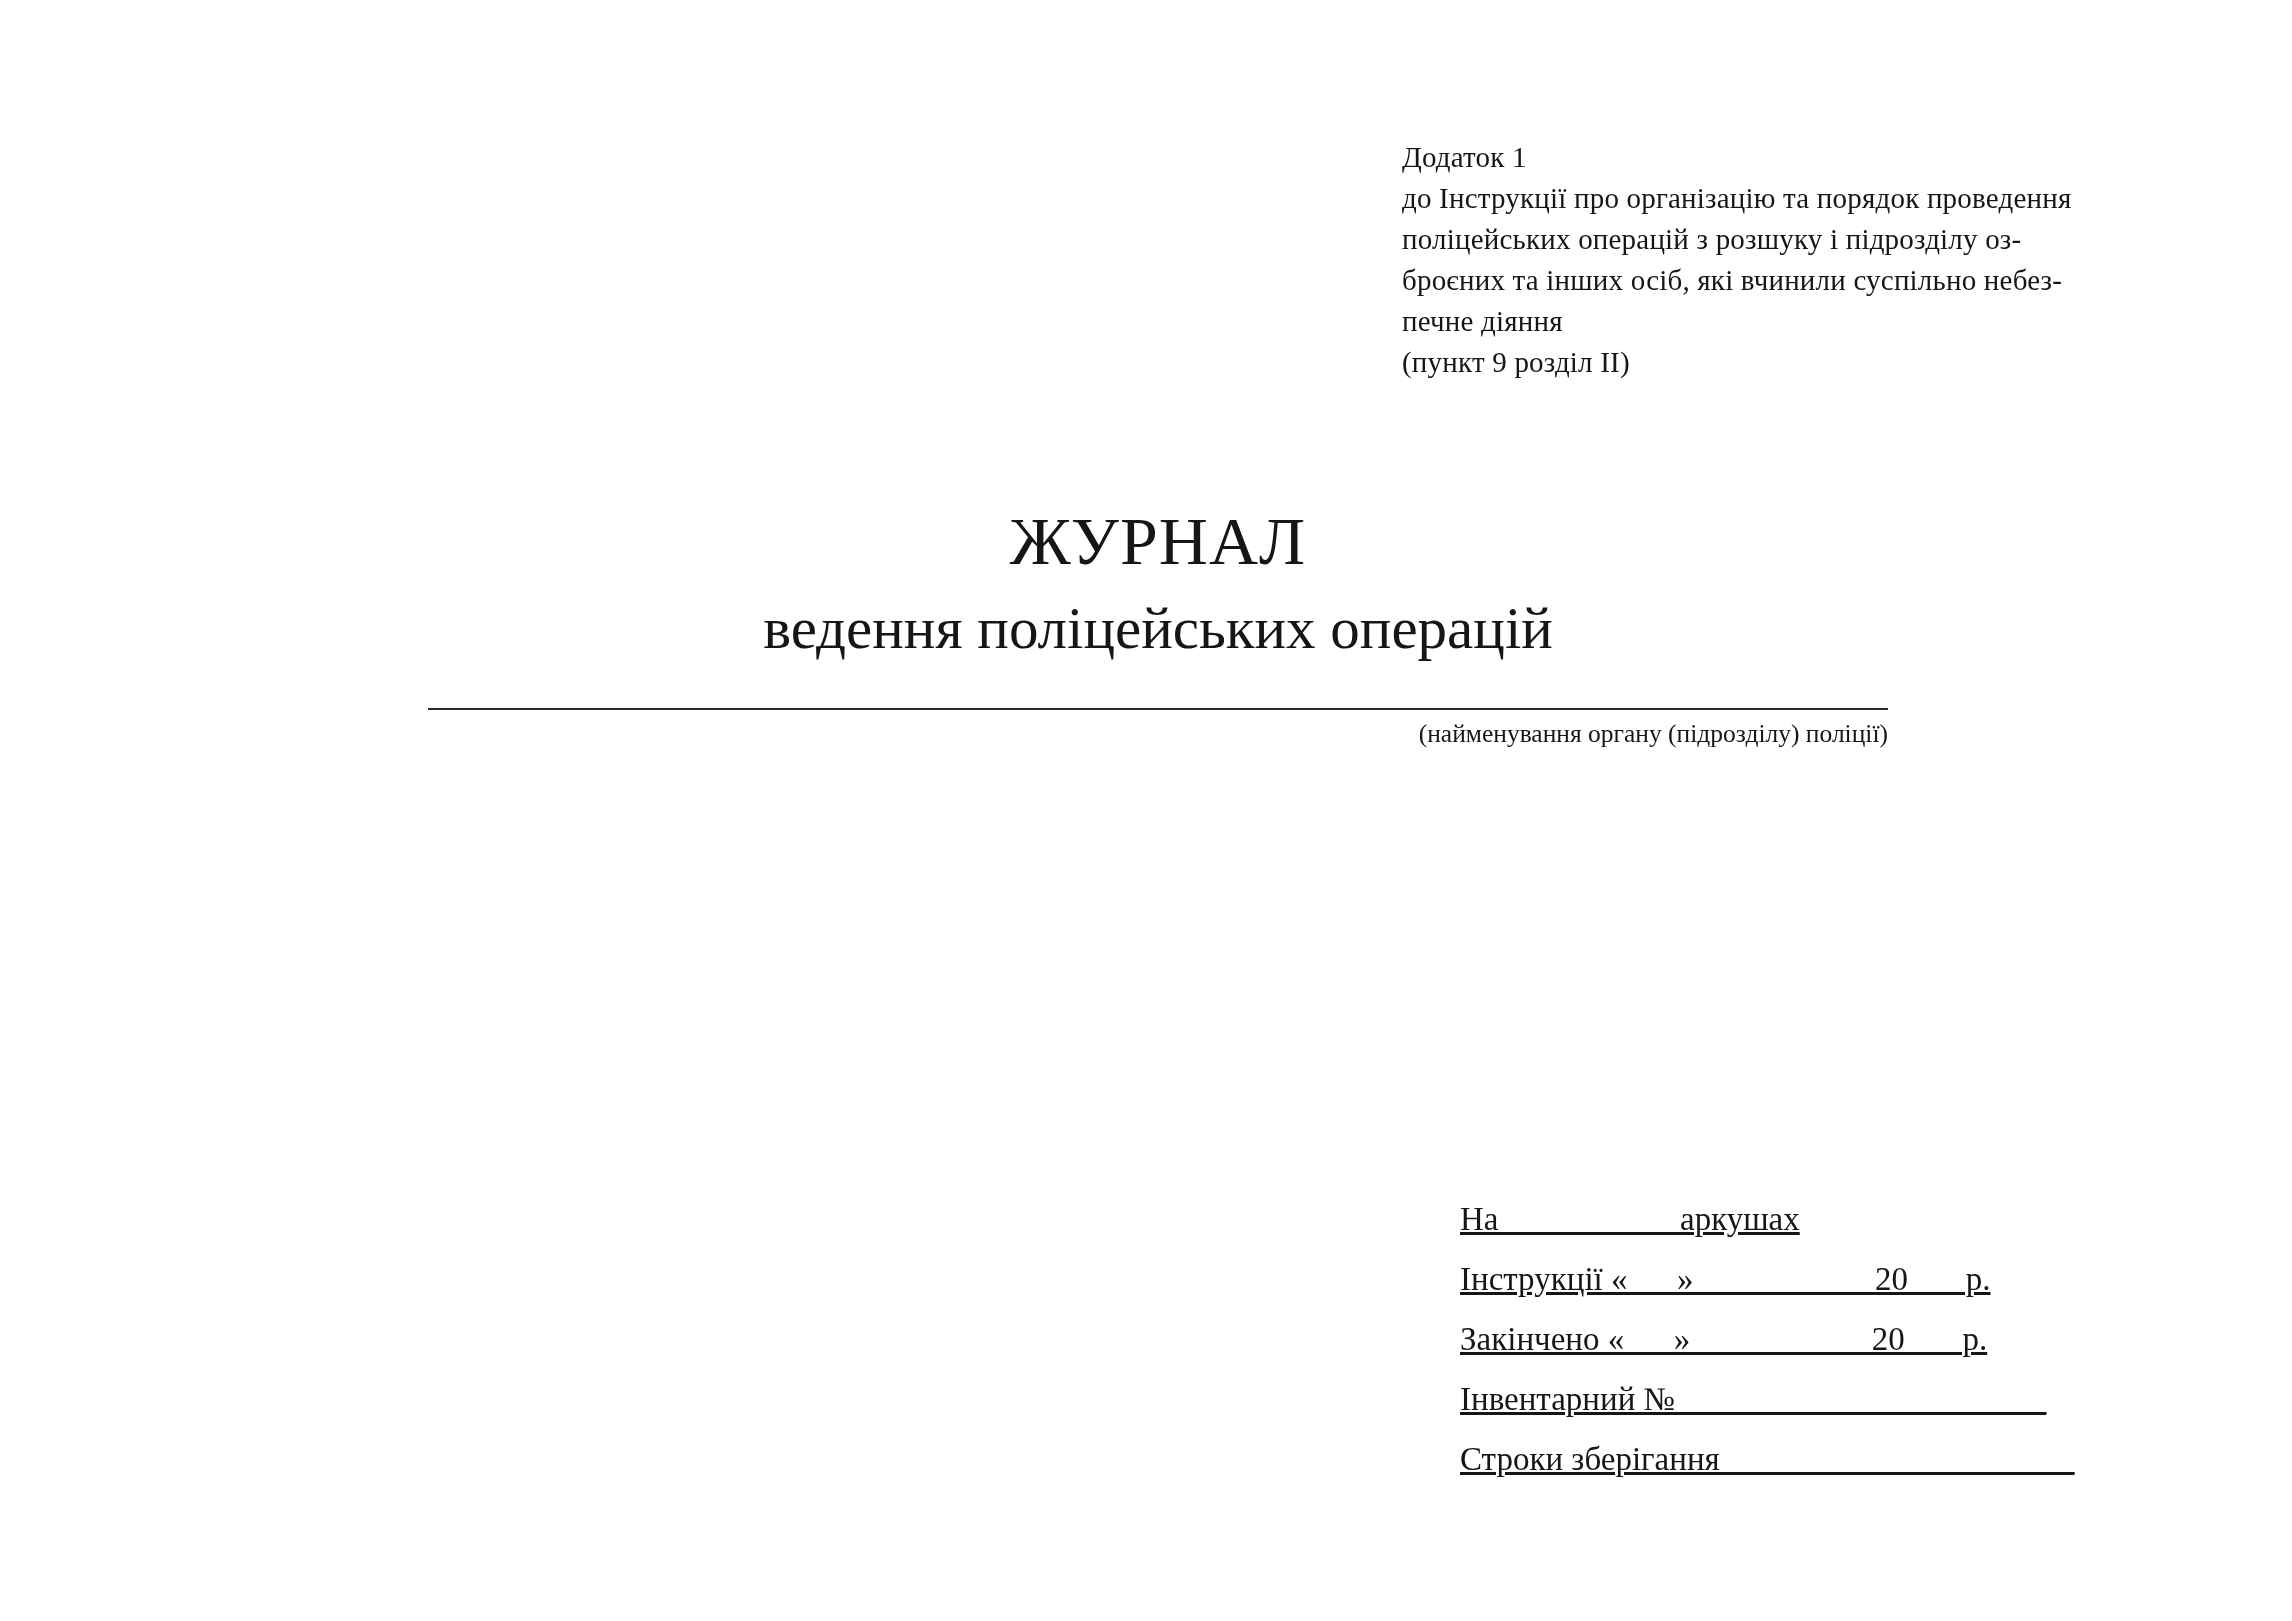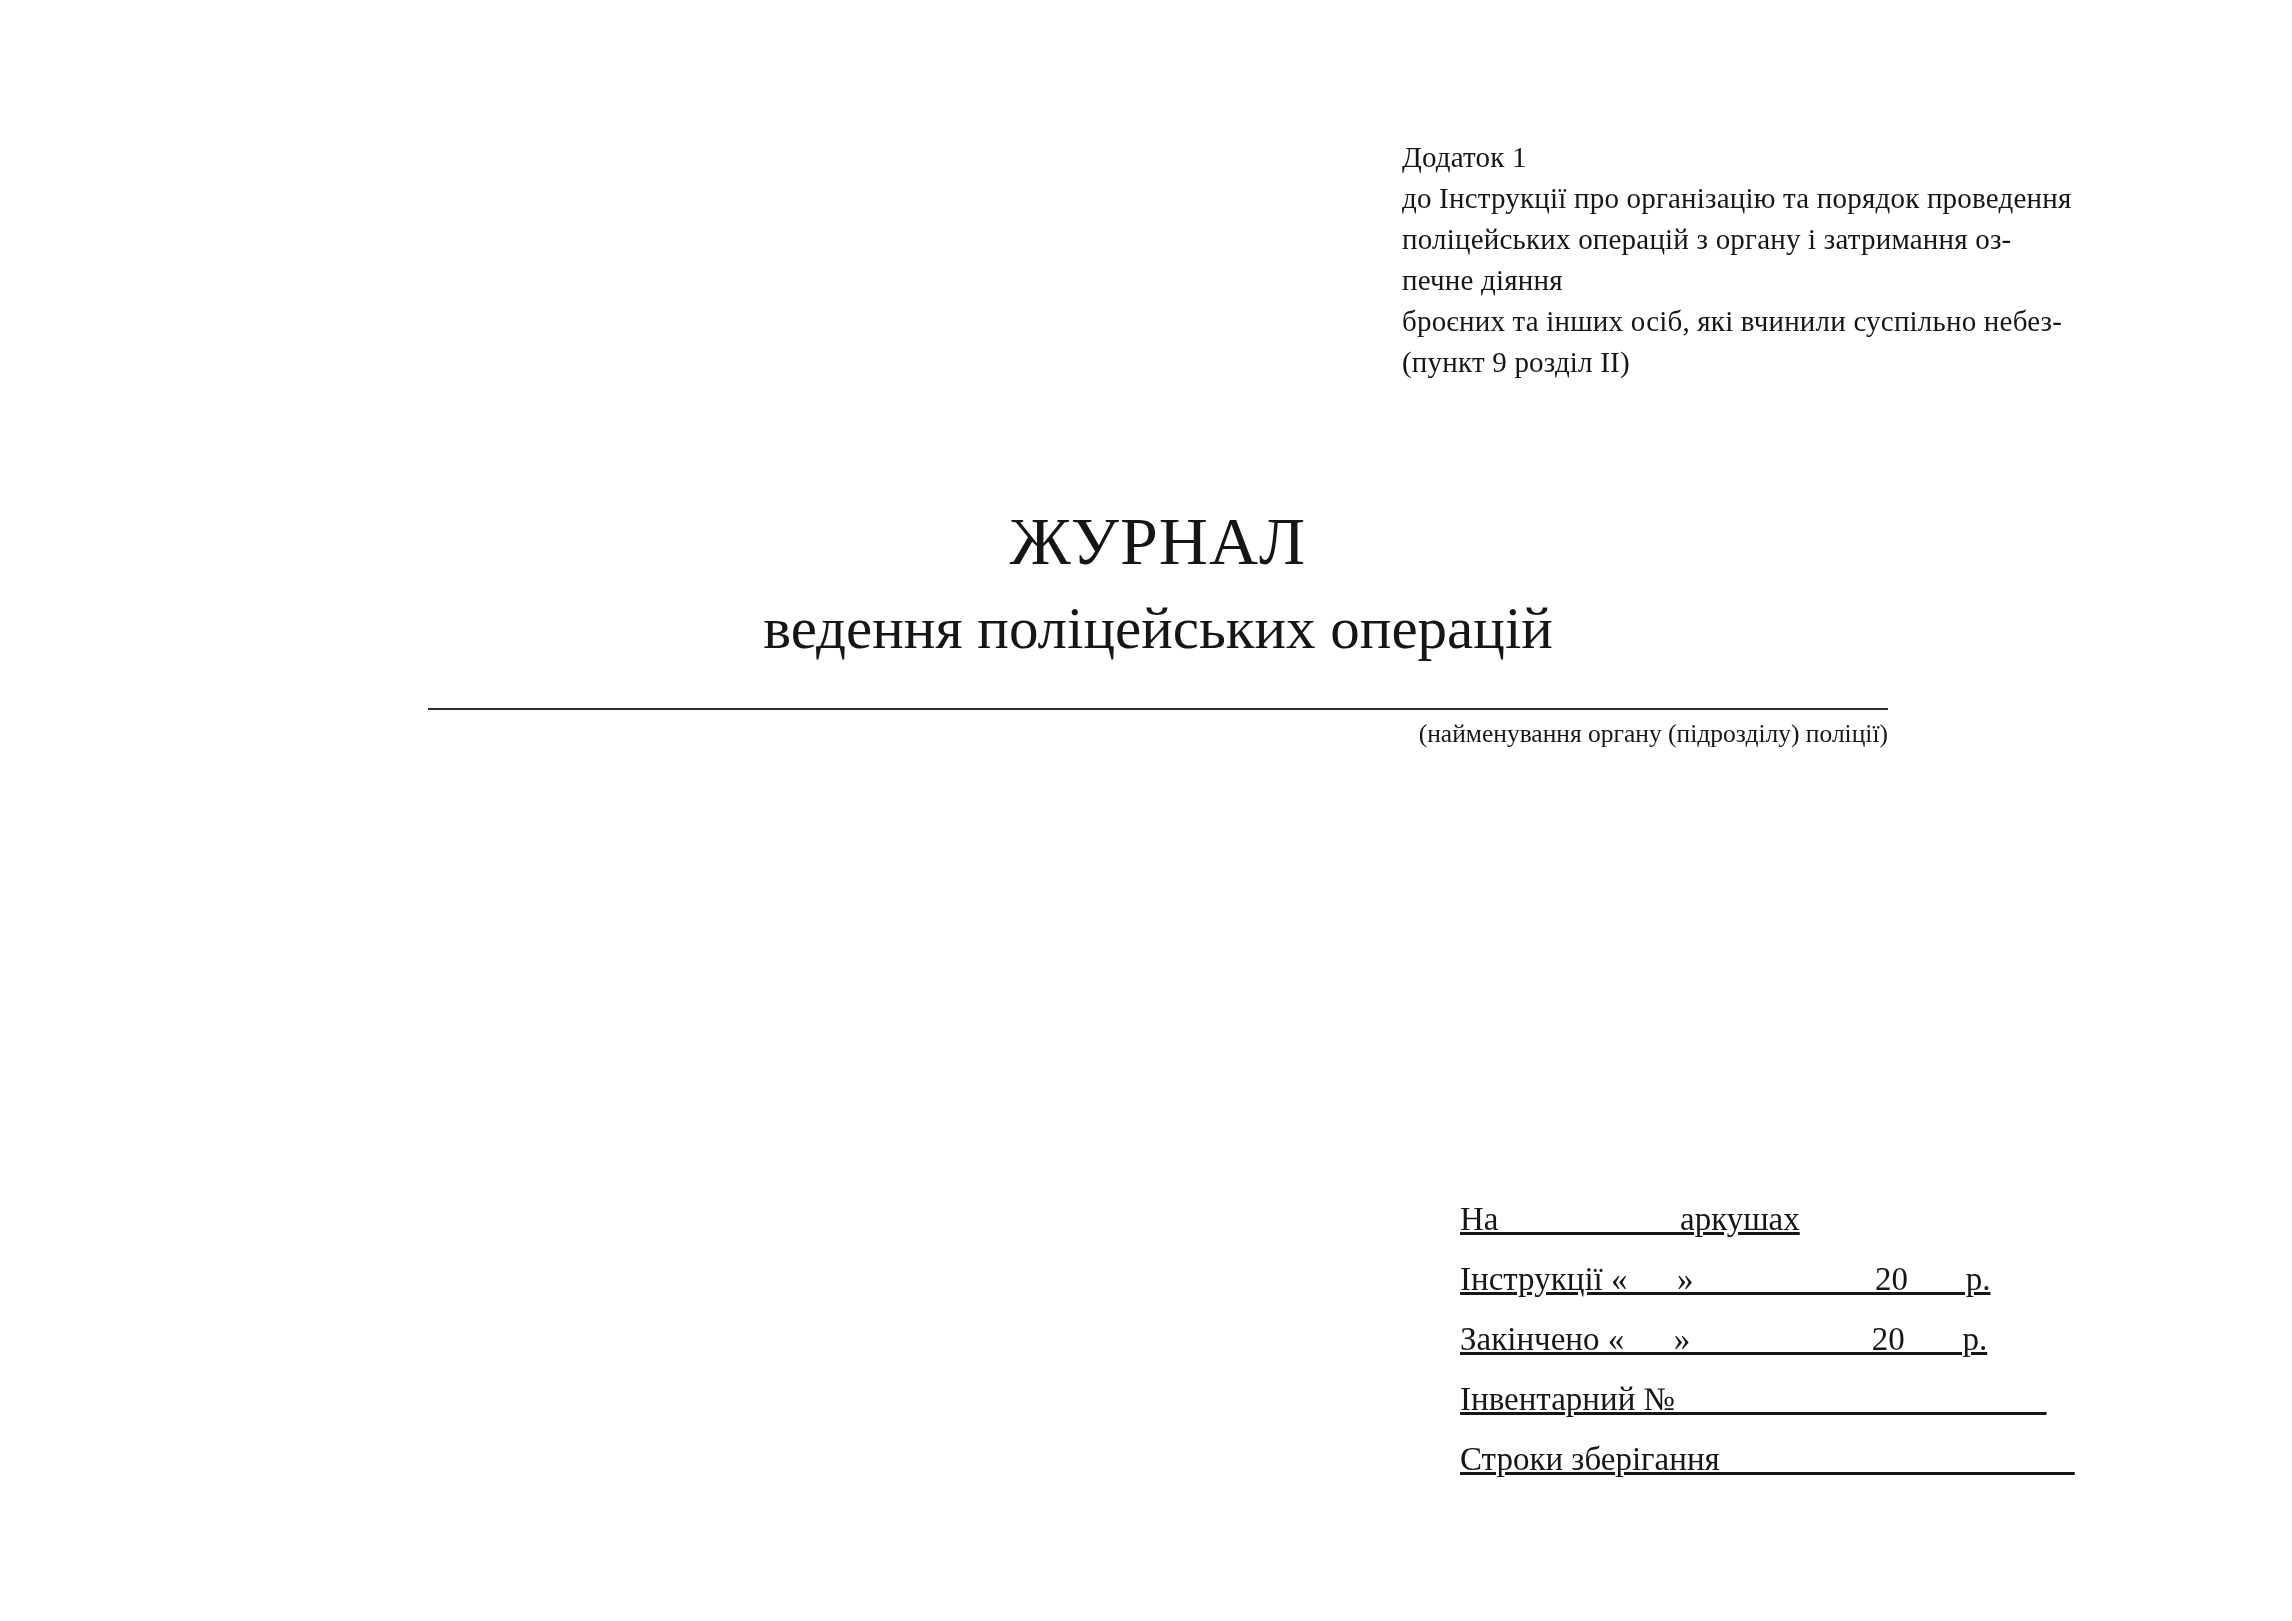--- a/index.html
+++ b/index.html
@@ -89,23 +89,23 @@
   }
 </style>
 </head>
 <body>
 
 <div class="page">
 
   <div class="appendix">
     <div>Додаток 1</div>
     <div>до Інструкції про організацію та порядок проведення</div>
-    <div>поліцейських операцій з органу і затримання оз-</div>
+    <div>поліцейських операцій з розшуку і підрозділу оз-</div>
+    <div>броєних та інших осіб, які вчинили суспільно небез-</div>
     <div>печне діяння</div>
-    <div>броєних та інших осіб, які вчинили суспільно небез-</div>
     <div>(пункт 9 розділ II)</div>
   </div>
 
   <div class="title-block">
     <h1 class="journal-title">ЖУРНАЛ</h1>
     <div class="journal-subtitle">ведення поліцейських операцій</div>
     <div class="org-rule"></div>
     <div class="org-caption">(найменування органу (підрозділу) поліції)</div>
   </div>
 

